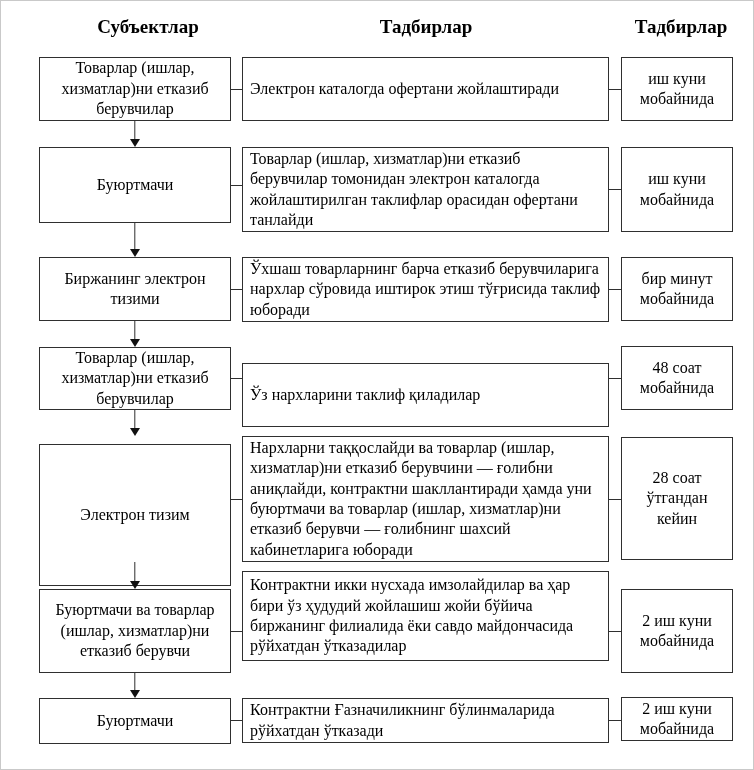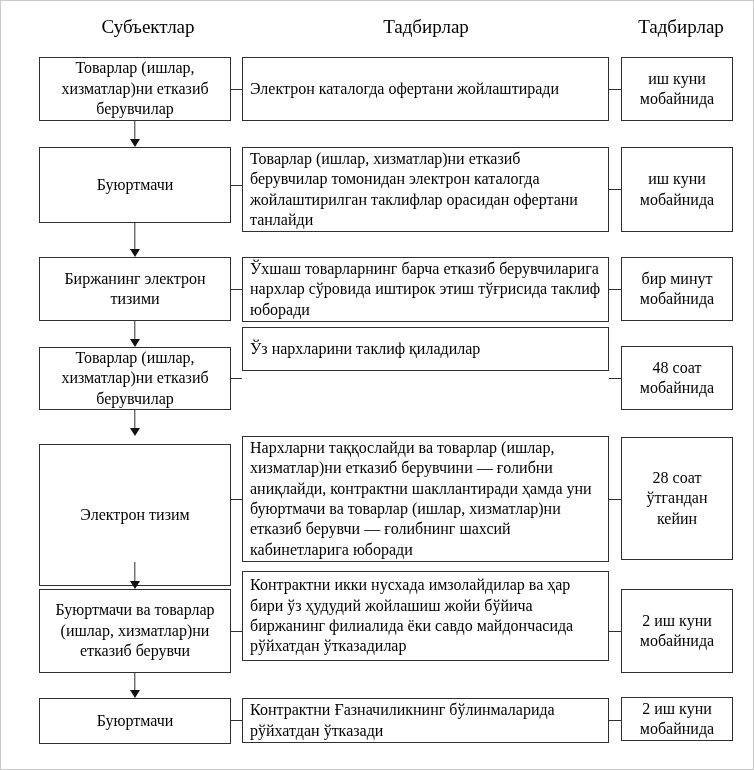--- a/index.html
+++ b/index.html
@@ -5,21 +5,21 @@
   html,body { margin:0; padding:0; background:#fff; }
   #canvas {
     position:relative; width:754px; height:770px;
     background:#ffffff; box-sizing:border-box;
     border:1px solid #c9c9c9;
     font-family:"Liberation Serif","DejaVu Serif",serif;
     color:#000;
   }
   .colhead {
     position:absolute; top:15px; transform:translateX(-50%);
-    font-weight:normal; font-size:19px; white-space:nowrap;
+    font-weight:bold; font-size:19px; white-space:nowrap;
   }
   .box {
     position:absolute; box-sizing:border-box;
     border:1.4px solid #2f2f2f; background:#fff;
     display:flex; align-items:center;
     font-size:16px; line-height:1.28;
   }
   .sub { left:38px;  width:192px; justify-content:center; text-align:center; padding:1px 8px; }
   .act { left:241px; width:367px; justify-content:flex-start; text-align:left; padding:17px 7px; }
   .dl  { left:620px; width:112px; justify-content:center; text-align:center; padding:9px 4px; }
@@ -63,21 +63,21 @@
 
   <div class="box sub" style="top:256px;height:64px">Биржанинг электрон тизими</div>
   <div class="hconn" style="left:230px;top:288px;width:11px"></div>
   <div class="box act" style="top:256px;height:65px">Ўхшаш товарларнинг барча етказиб берувчиларига нархлар сўровида иштирок этиш тўғрисида таклиф юборади</div>
   <div class="hconn" style="left:608px;top:288px;width:12px"></div>
   <div class="box dl" style="top:256px;height:64px">бир минут мобайнида</div>
   <div class="varrow" style="top:320px;height:26px"></div>
 
   <div class="box sub" style="top:346px;height:63px">Товарлар (ишлар, хизматлар)ни етказиб берувчилар</div>
   <div class="hconn" style="left:230px;top:377px;width:11px"></div>
-  <div class="box act" style="top:326px;height:44px">Ўз нархларини таклиф қиладилар</div>
+  <div class="box act" style="top:362px;height:64px">Ўз нархларини таклиф қиладилар</div>
   <div class="hconn" style="left:608px;top:377px;width:12px"></div>
   <div class="box dl" style="top:345px;height:64px">48 соат мобайнида</div>
   <div class="varrow" style="top:409px;height:26px"></div>
 
   <div class="box sub" style="top:443px;height:142px">Электрон тизим</div>
   <div class="hconn" style="left:230px;top:498px;width:11px"></div>
   <div class="box act" style="top:435px;height:126px">Нархларни таққослайди ва товарлар (ишлар, хизматлар)ни етказиб берувчини — ғолибни аниқлайди, контрактни шакллантиради ҳамда уни буюртмачи ва товарлар (ишлар, хизматлар)ни етказиб берувчи — ғолибнинг шахсий кабинетларига юборади</div>
   <div class="hconn" style="left:608px;top:498px;width:12px"></div>
   <div class="box dl" style="top:436px;height:123px">28 соат ўтгандан кейин</div>
   <div class="varrow" style="top:561px;height:27px"></div>

